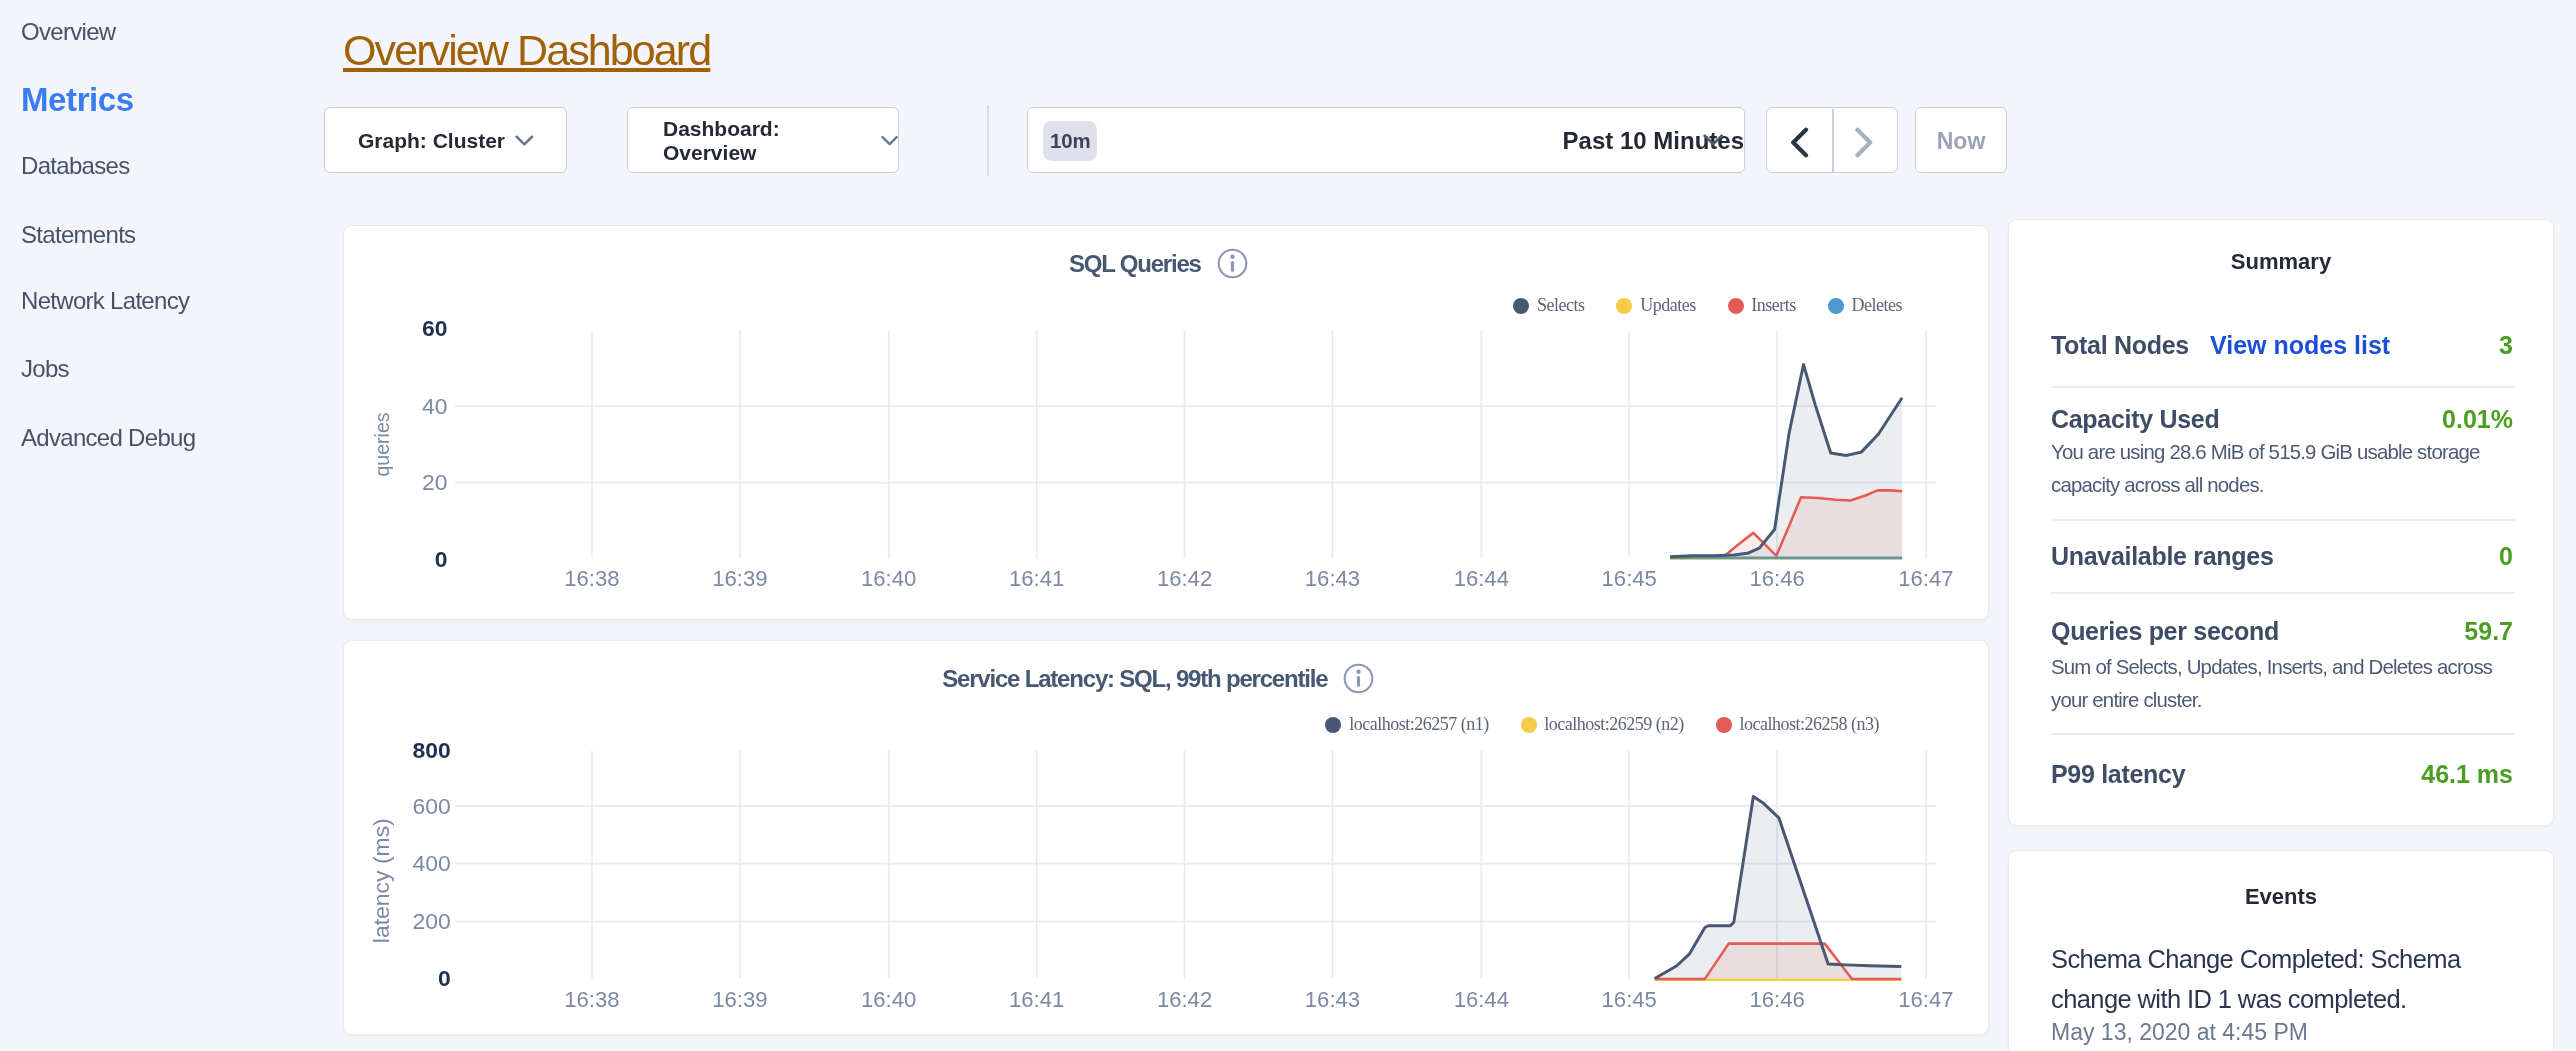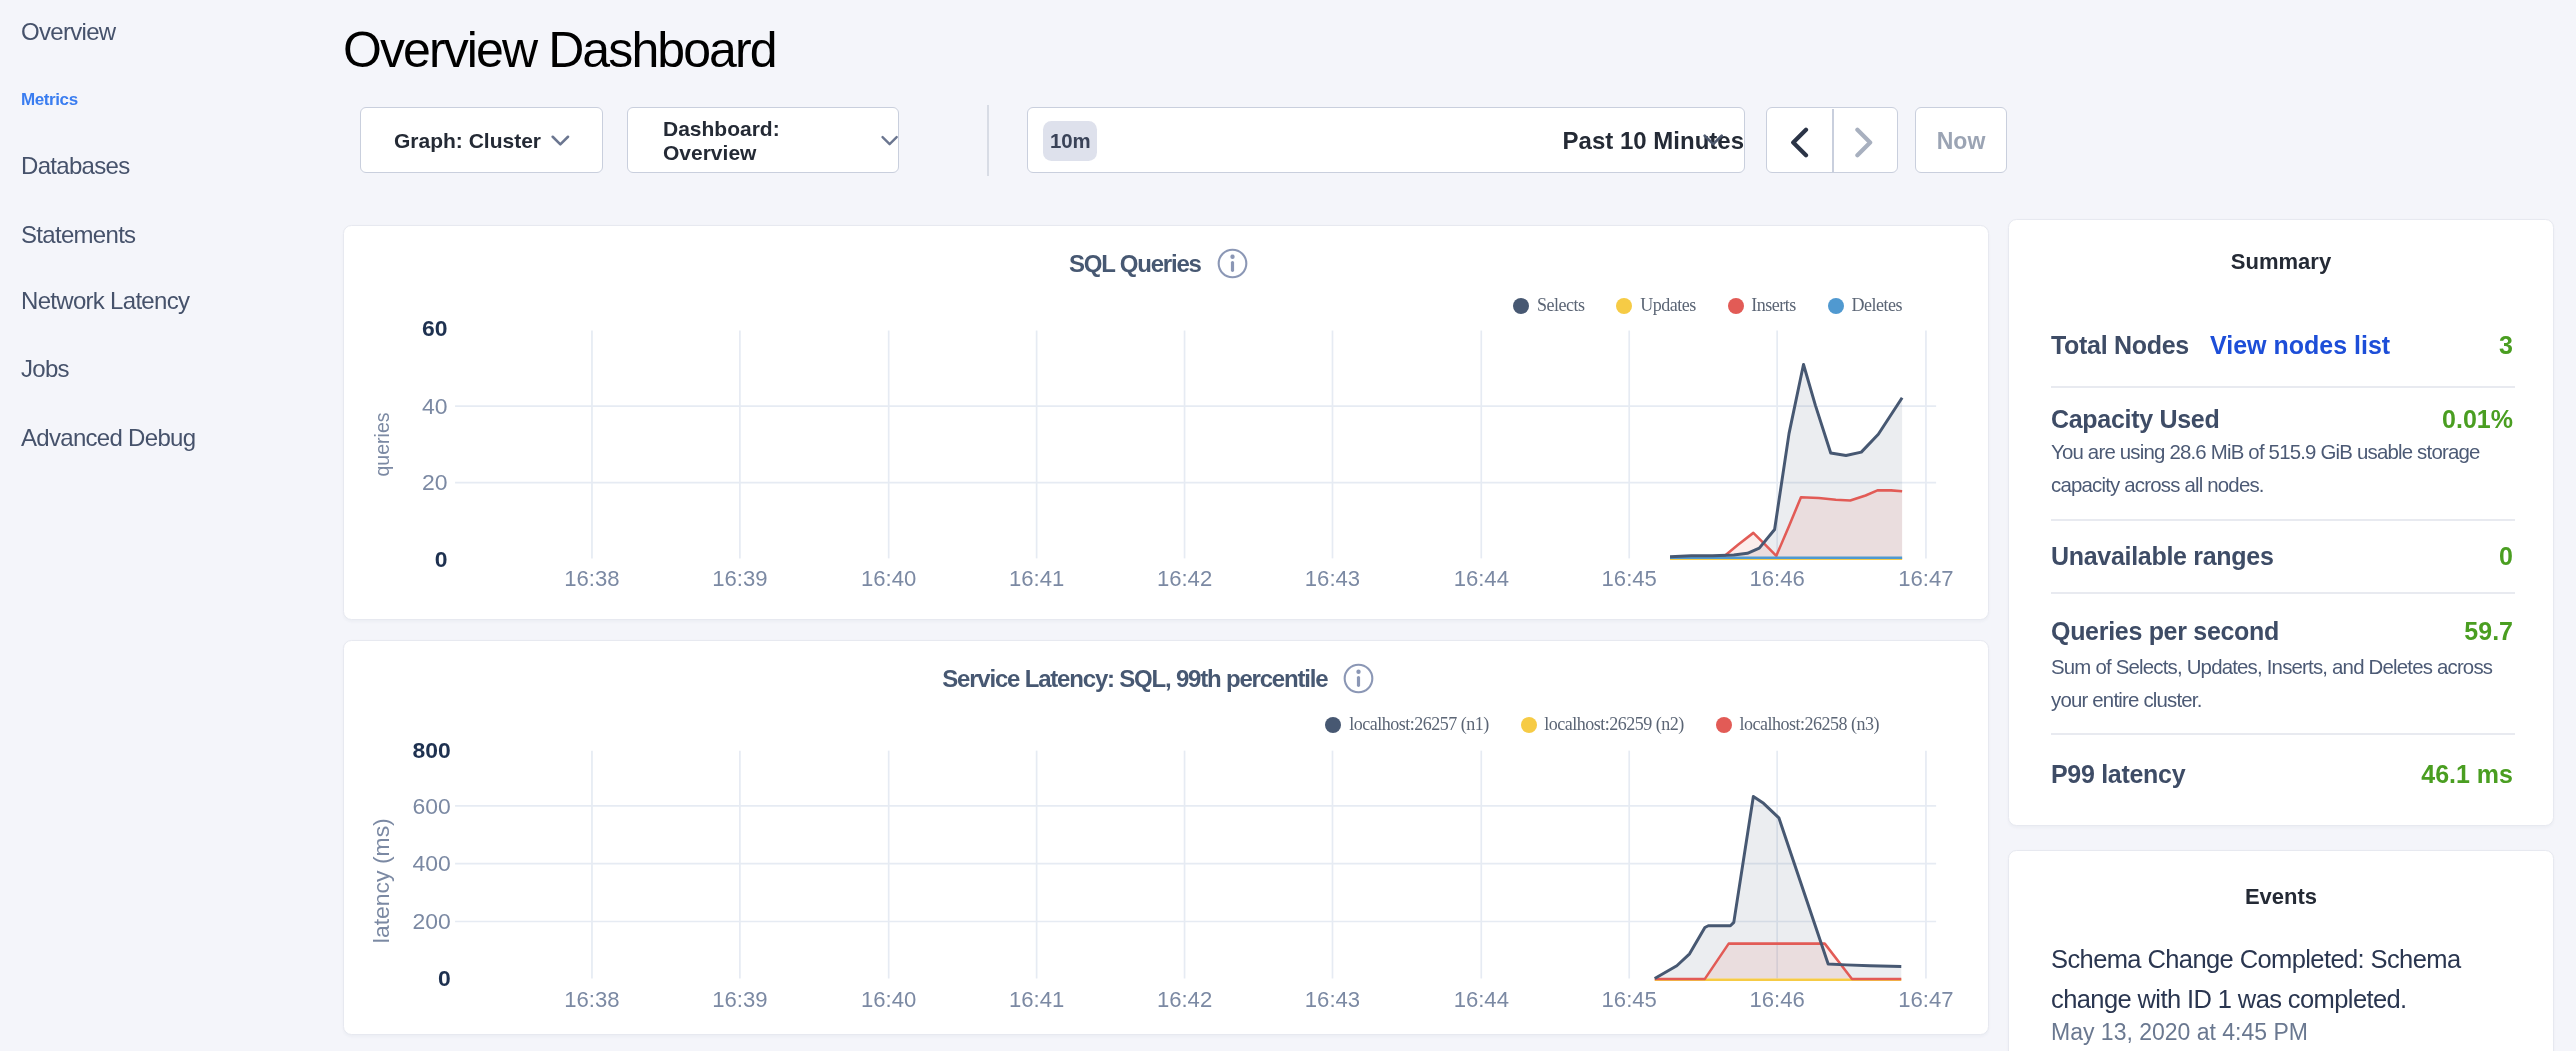--- a/index.html
+++ b/index.html
@@ -18,30 +18,30 @@
   .srow { position:absolute; left:42px; right:40px; }
   .slabel { font-size:25px; font-weight:bold; color:#3e4c66; letter-spacing:-0.3px; }
   .sval { position:absolute; right:0; top:0; font-size:25px; font-weight:bold; color:#4a9e21; }
   .sdesc { position:absolute; left:42px; font-size:20.4px; color:#4c5a75; line-height:33px; letter-spacing:-0.8px; }
   .ssep { position:absolute; left:42px; width:464px; height:1.7px; background:#e8eaf0; }
 </style>
 </head>
 <body>
 
 <div class="nav" style="top:16px;">Overview</div>
-<div class="nav active" style="top:84px;font-size:17px;letter-spacing:-0.4px;">Metrics</div>
+<div class="nav active" style="top:84px;font-size:33px;letter-spacing:-0.4px;">Metrics</div>
 <div class="nav" style="top:150px;">Databases</div>
 <div class="nav" style="top:219px;">Statements</div>
 <div class="nav" style="top:285px;">Network Latency</div>
 <div class="nav" style="top:353px;">Jobs</div>
 <div class="nav" style="top:422px;">Advanced Debug</div>
 
-<div class="abs" style="left:343px;top:25.5px;font-size:50px;line-height:48px;letter-spacing:-1.9px;color:#000000;">Overview Dashboard</div>
-
-<div class="ctl" style="left:360px;width:243px;">
+<div class="abs" style="left:343px;top:25.5px;font-size:43px;line-height:48px;letter-spacing:-1.9px;color:#a16207;text-decoration:underline;">Overview Dashboard</div>
+
+<div class="ctl" style="left:324px;width:243px;">
   <span class="ctltxt" style="margin-left:33px;">Graph: Cluster</span>
   <svg width="18.7" height="12" style="margin-left:10.2px;" viewBox="0 0 22 14">
       <path d="M2 2 L11 11 L20 2" fill="none" stroke="#6b7690" stroke-width="3" stroke-linecap="round" stroke-linejoin="round"></path>
     </svg>
 </div>
 <div class="ctl" style="left:627px;width:272px;">
   <span class="ctltxt" style="margin-left:35px;">Dashboard: Overview</span>
   <svg width="18.7" height="12" style="margin-left:18.7px;" viewBox="0 0 22 14">
       <path d="M2 2 L11 11 L20 2" fill="none" stroke="#6b7690" stroke-width="3" stroke-linecap="round" stroke-linejoin="round"></path>
     </svg>

